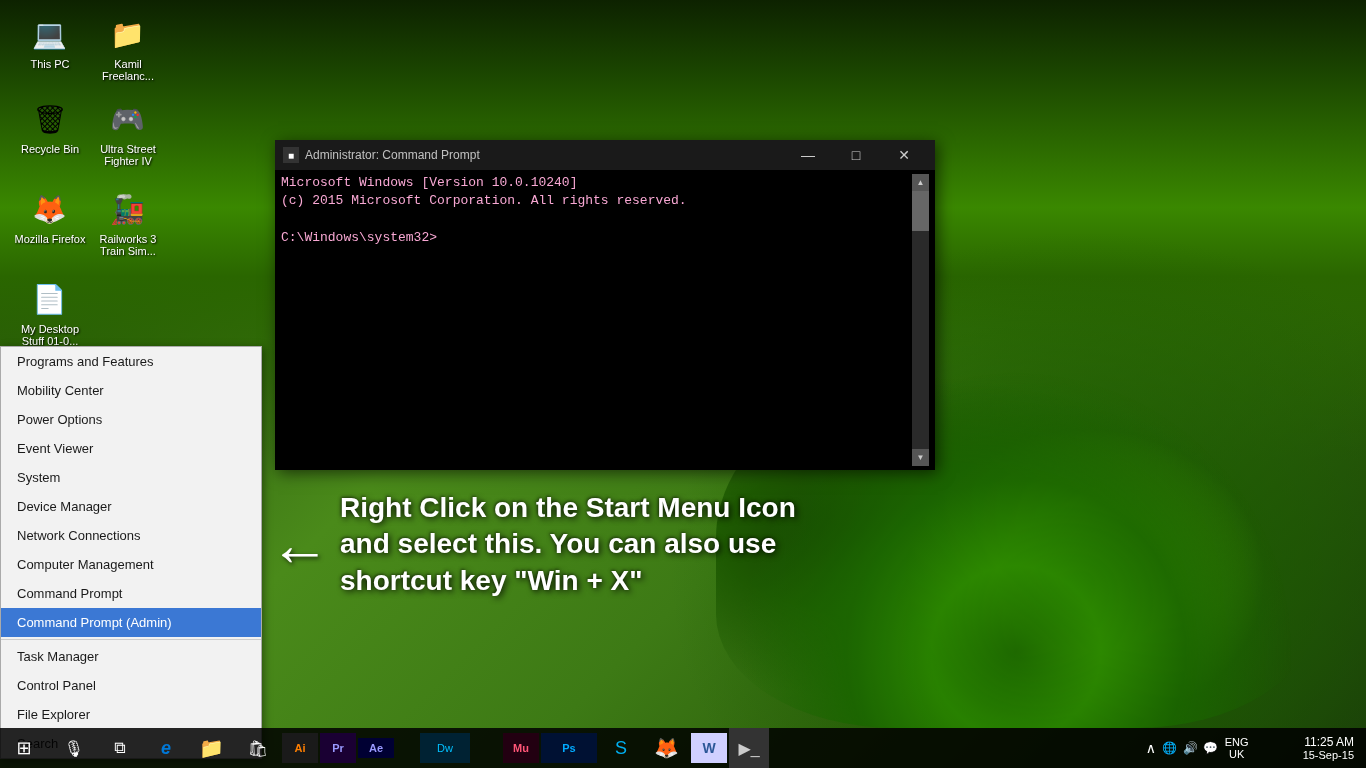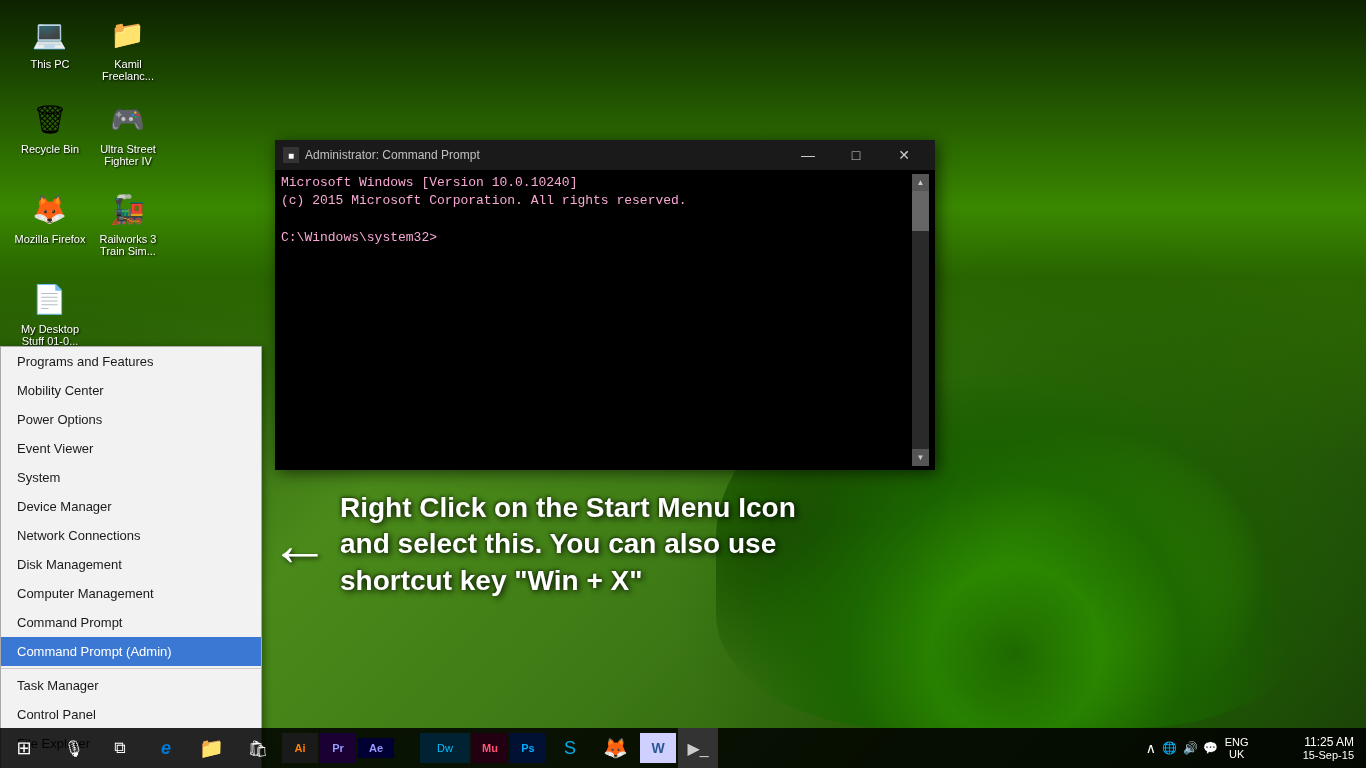--- a/index.html
+++ b/index.html
@@ -340,21 +340,20 @@
   </div>
 
   <div id="context-menu">
     <div class="menu-item">Programs and Features</div>
     <div class="menu-item">Mobility Center</div>
     <div class="menu-item">Power Options</div>
     <div class="menu-item">Event Viewer</div>
     <div class="menu-item">System</div>
     <div class="menu-item">Device Manager</div>
     <div class="menu-item">Network Connections</div>
-    <div class="menu-item">Disk Management</div>
     <div class="menu-item">Computer Management</div>
     <div class="menu-item">Command Prompt</div>
     <div class="menu-item highlighted">Command Prompt (Admin)</div>
     <div class="menu-divider"></div>
     <div class="menu-item">Task Manager</div>
     <div class="menu-item">Control Panel</div>
     <div class="menu-item">File Explorer</div>
     <div class="menu-item">Search</div>
 
   </div>
@@ -408,23 +407,23 @@
       <div class="taskbar-icon" style="font-size:16px;">🛍</div>
 
       <div class="taskbar-icon" style="font-size:11px;color:#ff7f00;font-weight:bold;background:#1a1a1a;width:36px;height:30px;display:flex;align-items:center;justify-content:center;">Ai</div>
 
       <div class="taskbar-icon" style="font-size:11px;color:#9999ff;font-weight:bold;background:#1a0033;width:36px;height:30px;display:flex;align-items:center;justify-content:center;">Pr</div>
 
       <div class="taskbar-icon" style="font-size:11px;color:#9999ff;font-weight:bold;background:#000033;width:36px;height:20px;display:flex;align-items:center;justify-content:center;">Ae</div>
 
       <div class="taskbar-icon" style="font-size:11px;color:#00c0ff;font-weight:normal;background:#002233;width:50px;height:30px;display:flex;align-items:center;justify-content:center;margin-left:24px;">Dw</div>
 
-      <div class="taskbar-icon" style="font-size:11px;color:#ff5577;font-weight:bold;background:#220011;width:36px;height:30px;display:flex;align-items:center;justify-content:center;">Mu</div>
-
-      <div class="taskbar-icon" style="font-size:11px;color:#00aaff;font-weight:bold;background:#001133;width:36px;height:30px;display:flex;align-items:center;justify-content:center;">Ps</div>
+      <div class="taskbar-icon" style="font-size:11px;color:#ff5577;font-weight:bold;background:#220011;width:36px;height:30px;display:flex;align-items:center;justify-content:center;margin-left:31px;">Mu</div>
+
+      <div class="taskbar-icon" style="font-size:11px;color:#00aaff;font-weight:bold;background:#001133;width:56px;height:30px;display:flex;align-items:center;justify-content:center;">Ps</div>
 
       <div class="taskbar-icon" style="font-size:18px;color:#00aff0;">S</div>
 
       <div class="taskbar-icon">🦊</div>
 
       <div class="taskbar-icon" style="font-size:14px;color:#2b5797;font-weight:bold;background:#d0d0ff;width:36px;height:30px;display:flex;align-items:center;justify-content:center;">W</div>
 
       <div class="taskbar-icon" style="font-size:16px;color:#cccccc;background:#333;width:40px;height:40px;display:flex;align-items:center;justify-content:center;">▶_</div>
     </div>
     <div id="taskbar-system">

